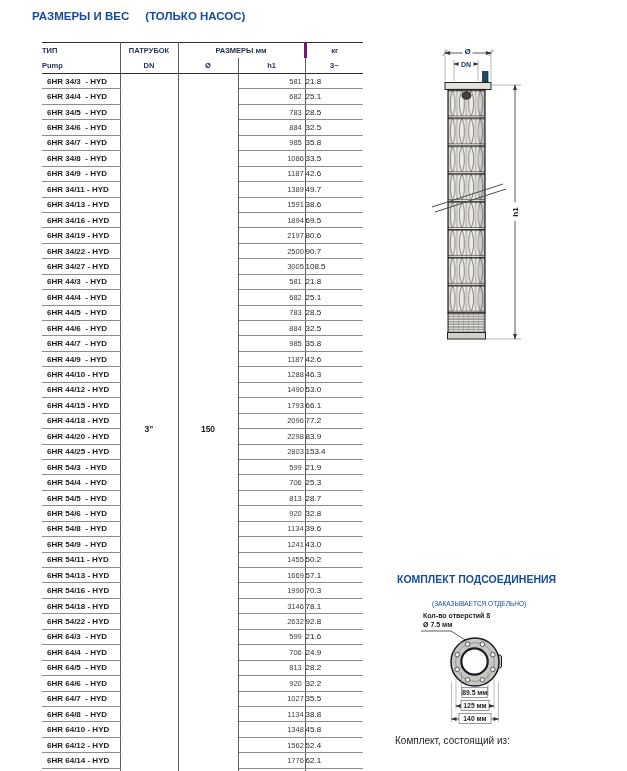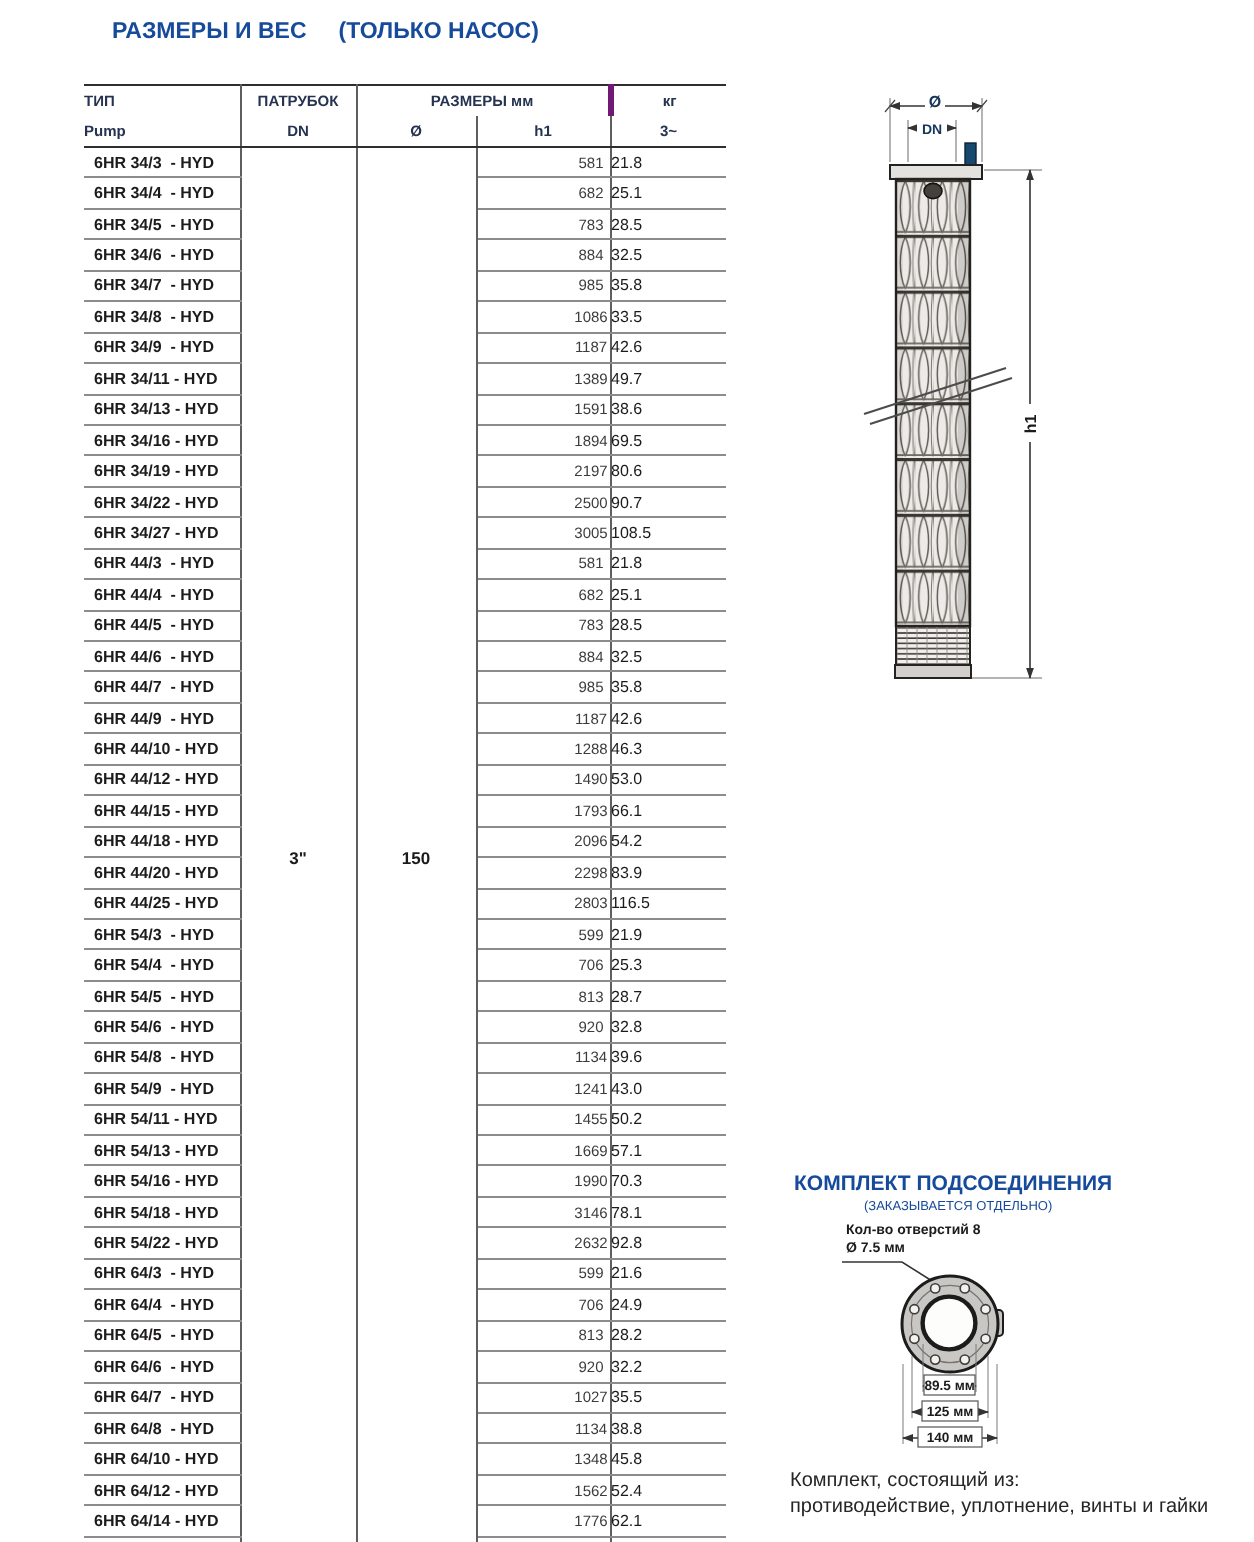--- a/index.html
+++ b/index.html
@@ -1,21 +1,21 @@
 <!DOCTYPE html>
 <html><head>
 <meta charset="utf-8">
 <style>
   html,body{margin:0;padding:0;}
   body{
     width:627px;height:771px;position:relative;background:#ffffff;
     font-family:"Liberation Sans", sans-serif;color:#231f20;overflow:hidden;
   }
   
-  .page-title{position:absolute;left:56px;top:10px;font-size:11.5px;font-weight:bold;color:#164a9a;}
+  .page-title{position:absolute;left:32px;top:10px;font-size:11.5px;font-weight:bold;color:#164a9a;}
   .page-title .note{margin-left:16px;}
   
   table.dim-table{
     position:absolute;left:42px;top:42px;width:321px;table-layout:fixed;
     border-collapse:collapse;border-top:1.5px solid #2e2e2e;
   }
   .dim-table th,.dim-table td{padding:0;margin:0;}
   .dim-table thead th{font-size:7.5px;color:#263350;height:15px;font-weight:bold;vertical-align:middle;}
   .dim-table thead tr.h2 th{border-bottom:1px solid #2e2e2e;}
   .th-type{text-align:left;padding-left:5px;border-right:1px solid #5f5f5f;}
@@ -32,21 +32,21 @@
   td.c-h1{font-size:7.5px;text-align:center;color:#3c3c3c;
     border-right:1px solid #5f5f5f;border-bottom:1px solid #8c8c8c;padding-left:48px;}
   td.c-kg{font-size:8px;font-weight:normal;text-align:left;color:#1d1a1b;
     border-bottom:1px solid #8c8c8c;}
   .dim-table tbody tr:last-child td{border-bottom:1.5px solid #2e2e2e;}
   
   .pump-svg{position:absolute;left:420px;top:35px;width:207px;height:320px;}
   .kit-svg{position:absolute;left:420px;top:612px;width:140px;height:126px;}
   svg text{font-family:"Liberation Sans", sans-serif;}
   
-  .kit-title{position:absolute;left:397px;top:586px;font-size:10.5px;font-weight:bold;color:#164a9a;}
+  .kit-title{position:absolute;left:397px;top:573px;font-size:10.5px;font-weight:bold;color:#164a9a;}
   .kit-subtitle{position:absolute;left:432px;top:600px;font-size:6.5px;color:#164a9a;}
   .holes-label{position:absolute;left:423px;top:612px;font-size:7px;font-weight:bold;color:#1c1c1c;line-height:8.5px;}
   .kit-note{position:absolute;left:395px;top:735px;font-size:10px;color:#262626;line-height:12.5px;}
 </style>
 </head>
 <body>
 
 <div class="page-title">
   <span>РАЗМЕРЫ И ВЕС</span><span class="note">(ТОЛЬКО НАСОС)</span>
 </div>
@@ -183,31 +183,31 @@
         <td class="c-kg">53.0</td>
       </tr>
       <tr>
         <td class="c-type">6HR 44/15 - HYD</td>
         <td class="c-h1">1793</td>
         <td class="c-kg">66.1</td>
       </tr>
       <tr>
         <td class="c-type">6HR 44/18 - HYD</td>
         <td class="c-h1">2096</td>
-        <td class="c-kg">54.2</td>
+        <td class="c-kg">77.2</td>
       </tr>
       <tr>
         <td class="c-type">6HR 44/20 - HYD</td>
         <td class="c-h1">2298</td>
         <td class="c-kg">83.9</td>
       </tr>
       <tr>
         <td class="c-type">6HR 44/25 - HYD</td>
         <td class="c-h1">2803</td>
-        <td class="c-kg">116.5</td>
+        <td class="c-kg">153.4</td>
       </tr>
       <tr>
         <td class="c-type">6HR 54/3  - HYD</td>
         <td class="c-h1">599</td>
         <td class="c-kg">21.9</td>
       </tr>
       <tr>
         <td class="c-type">6HR 54/4  - HYD</td>
         <td class="c-h1">706</td>
         <td class="c-kg">25.3</td>
@@ -401,14 +401,13 @@
     <rect x="41" y="88.5" width="28" height="10" fill="#fff" stroke="#555" stroke-width="0.6"></rect>
     <text x="55" y="96" text-anchor="middle" font-size="6.8" font-weight="bold" fill="#1c1c1c">125 мм</text>
     <line x1="31.5" y1="107" x2="78.5" y2="107" stroke="#333" stroke-width="0.8" marker-start="url(#arr)" marker-end="url(#arr)"></line>
     <rect x="39" y="101.5" width="32" height="10" fill="#fff" stroke="#555" stroke-width="0.6"></rect>
     <text x="55" y="109" text-anchor="middle" font-size="6.8" font-weight="bold" fill="#1c1c1c">140 мм</text>
   </g>
 </svg>
 
 <div class="kit-note">
   <div>Комплект, состоящий из:</div>
-  <div>противодействие, уплотнение, винты и гайки</div>
 </div>
 
 </body></html>

